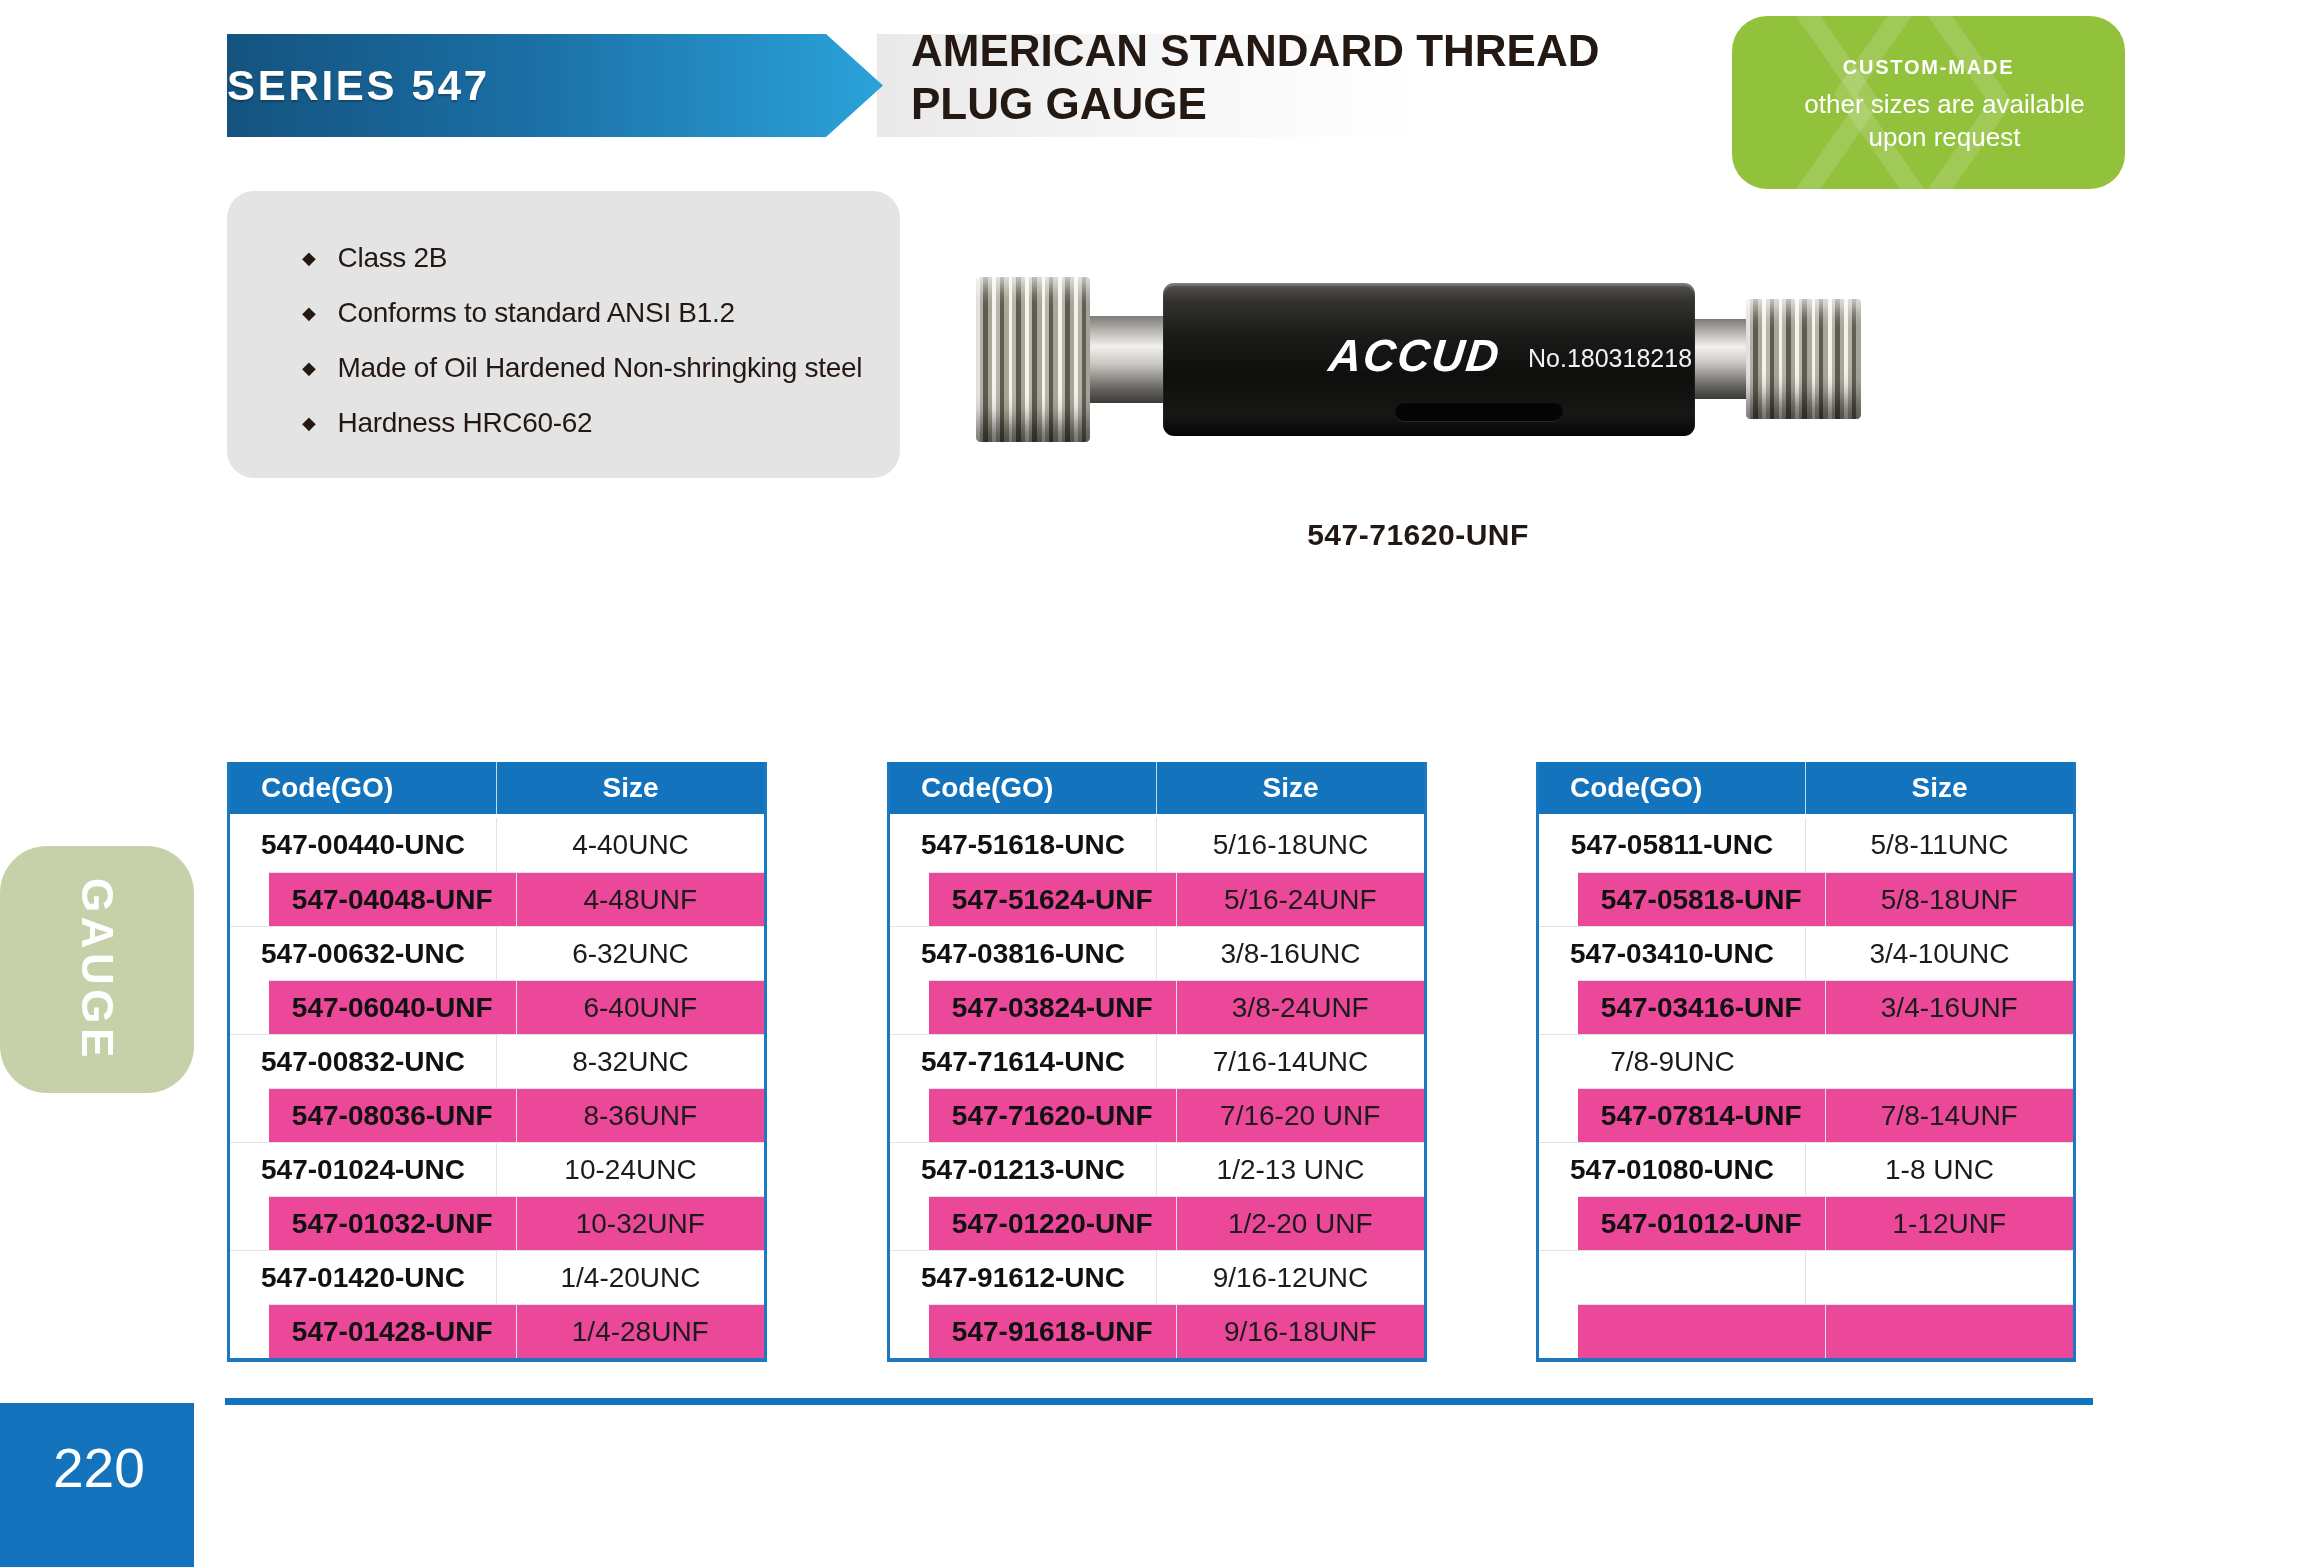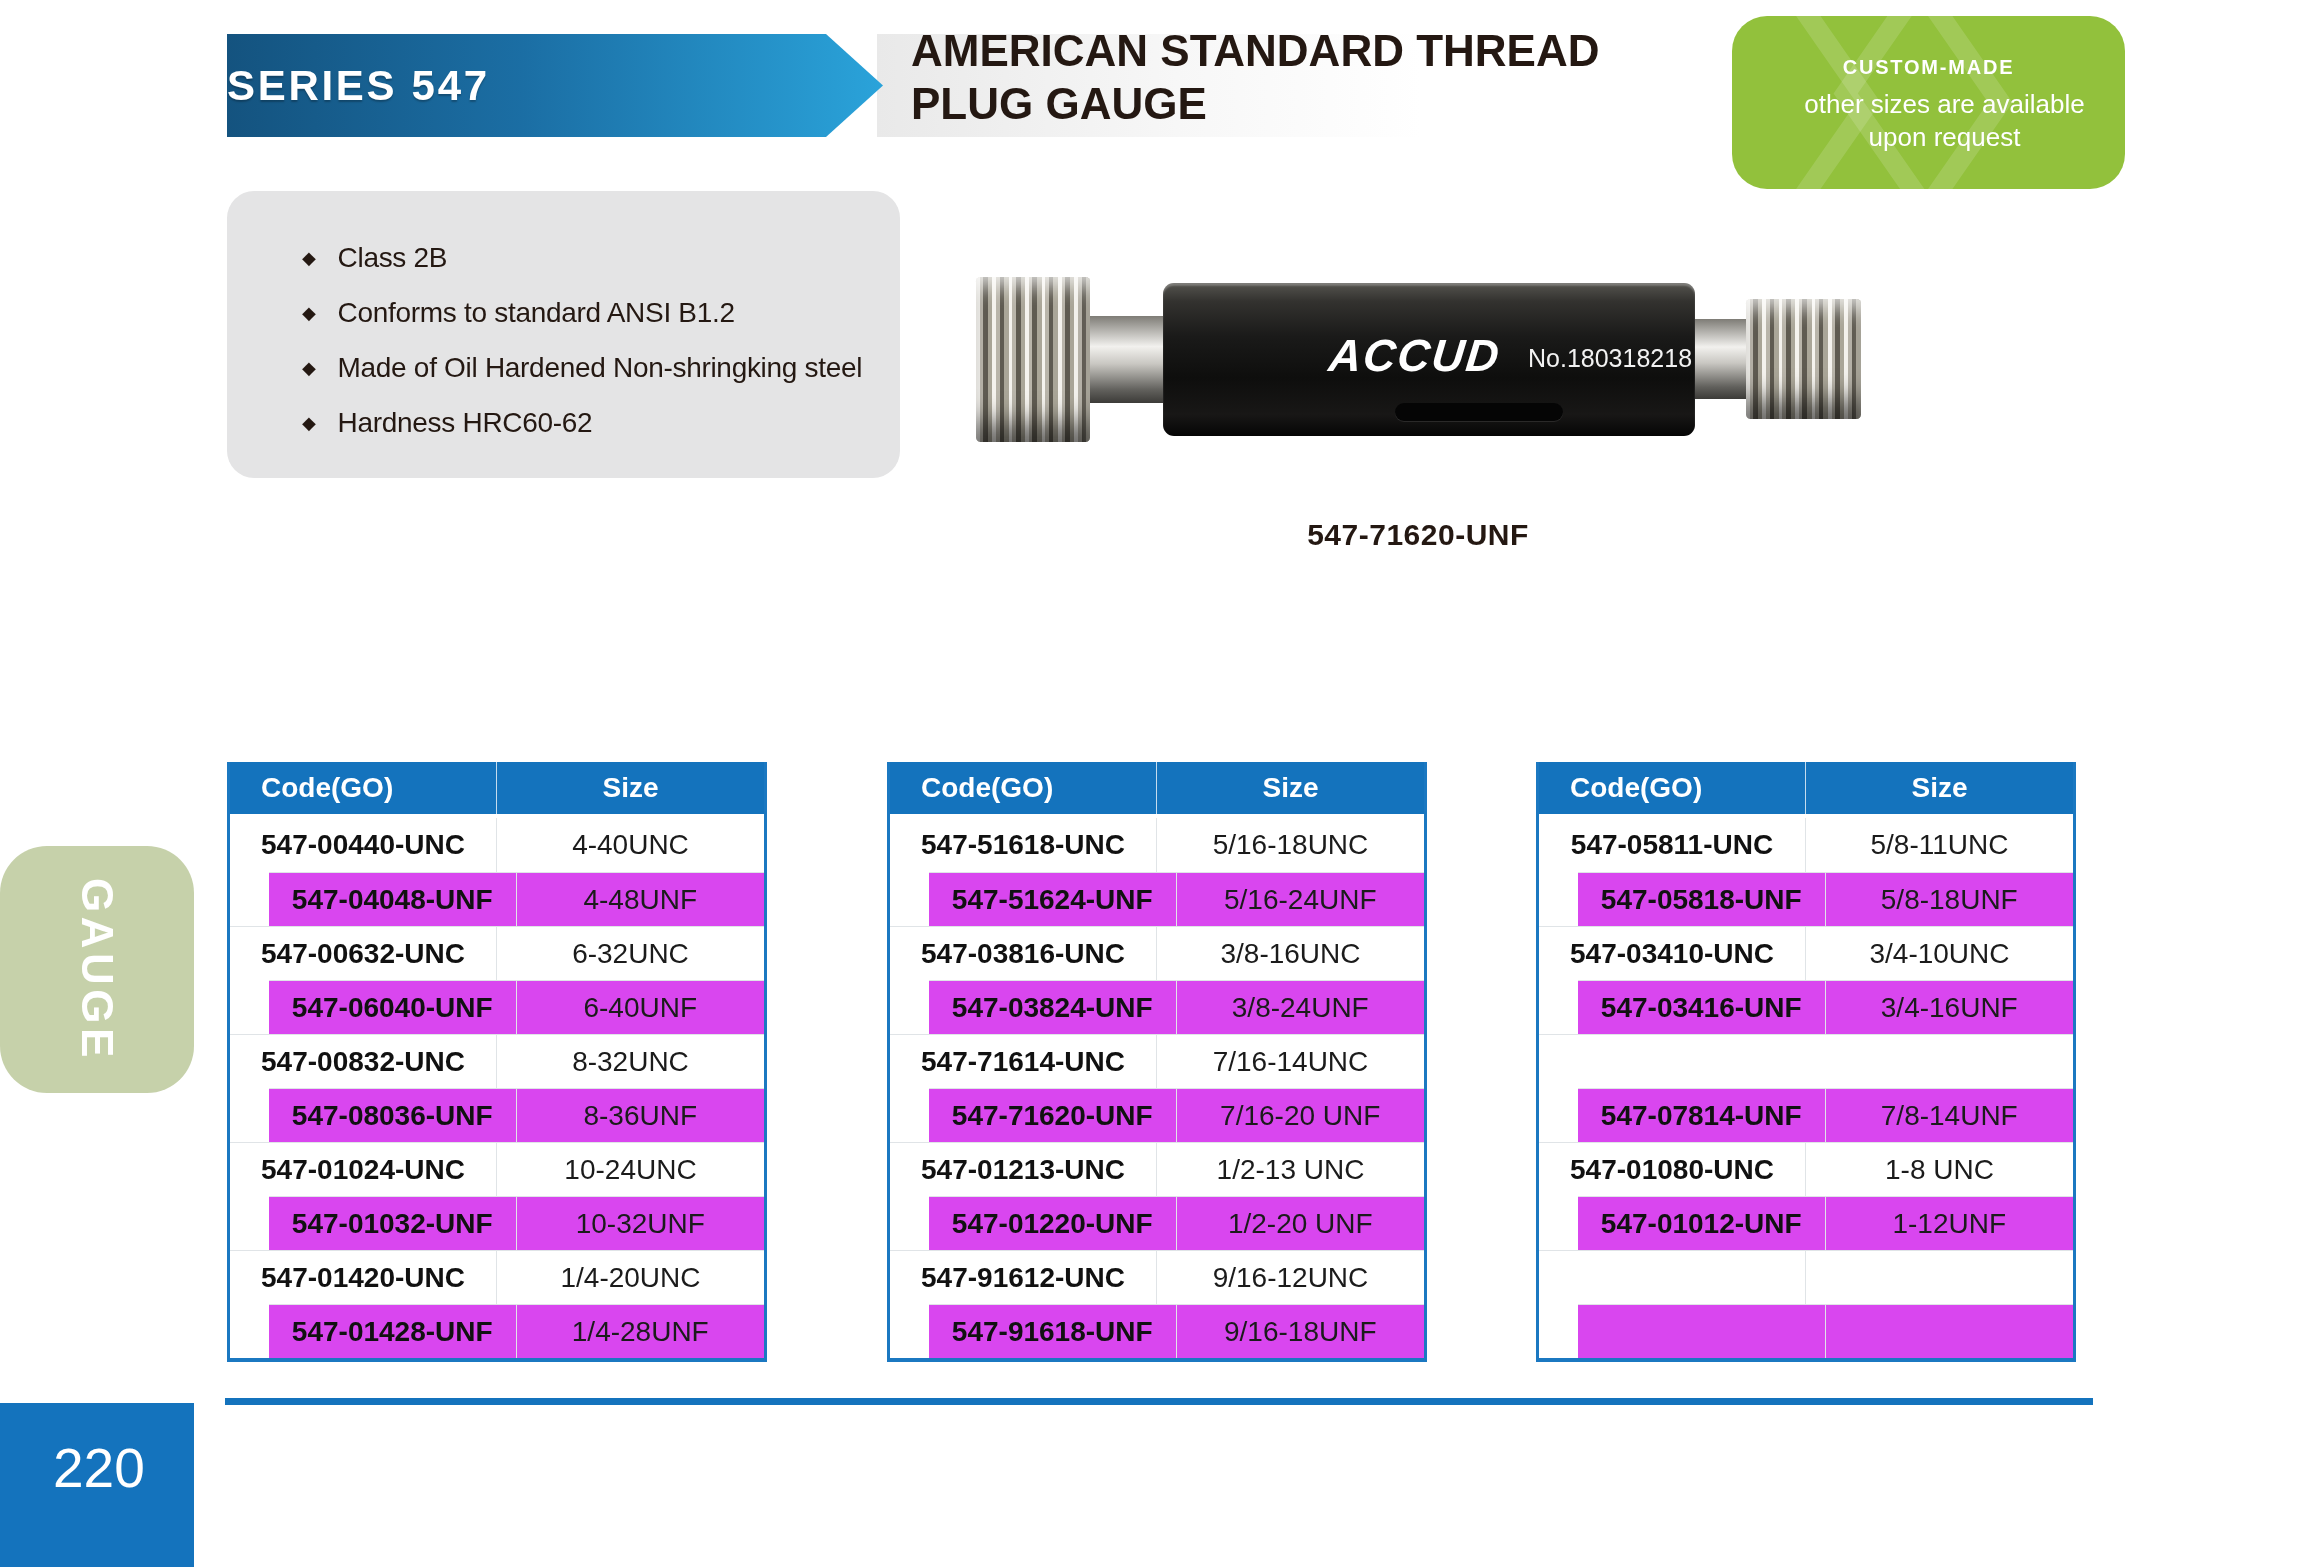--- a/index.html
+++ b/index.html
@@ -56,21 +56,21 @@
 
   
   .ptable { position:absolute; top:762px; width:540px;
     border-left:3.6px solid #1b78c1; border-right:3.6px solid #1b78c1; border-bottom:4.5px solid #1b78c1; }
   .thead { display:flex; height:56px; background:#1473bd; border-bottom:4.5px solid #ffffff; color:#fff; }
   .hcell { font-size:28px; font-weight:bold; display:flex; align-items:center; }
   .hcode { width:50%; padding-left:31px; border-right:1.8px solid rgba(255,255,255,.75); }
   .hsize { width:50%; justify-content:center; }
   .trow { display:flex; height:54px; background:#ffffff; }
   .trow + .trow { border-top:1.8px solid #e0e4e7; }
-  .trow.alt { background:#d946ef;margin-left:39px; }
+  .trow.alt { background:#ec4899;margin-left:39px; }
   .tcell { width:50%; display:flex; align-items:center; justify-content:center; font-size:28px; color:#1b1b1b; }
   .tcell.code { font-weight:bold; color:#111; border-right:1.8px solid #e0e4e7; }
 
   
   .side-tab { position:absolute; left:0; top:846px; width:194px; height:247px;
     background:#c6d1aa; border-radius:47px; display:flex; align-items:center; justify-content:center; }
   .side-tab span { transform:rotate(90deg); color:#fff; font-size:44px; font-weight:bold; letter-spacing:4.5px; }
   .footer-rule { position:absolute; left:225px; top:1398px; width:1868px; height:7.3px; background:#1473bd; }
   .page-box { position:absolute; left:0; top:1403px; width:194px; height:165px; background:#1473bd; }
   .page-box span { position:absolute; left:53px; top:33px; color:#fff; font-size:55px; }
@@ -250,20 +250,21 @@
         </div>
         <div class="trow">
           <div class="tcell code">547-03410-UNC</div>
           <div class="tcell size">3/4-10UNC</div>
         </div>
         <div class="trow alt">
           <div class="tcell code">547-03416-UNF</div>
           <div class="tcell size">3/4-16UNF</div>
         </div>
         <div class="trow">
+          <div class="tcell size">7/8-9UNC</div>
         </div>
         <div class="trow alt">
           <div class="tcell code">547-07814-UNF</div>
           <div class="tcell size">7/8-14UNF</div>
         </div>
         <div class="trow">
           <div class="tcell code">547-01080-UNC</div>
           <div class="tcell size">1-8 UNC</div>
         </div>
         <div class="trow alt">

